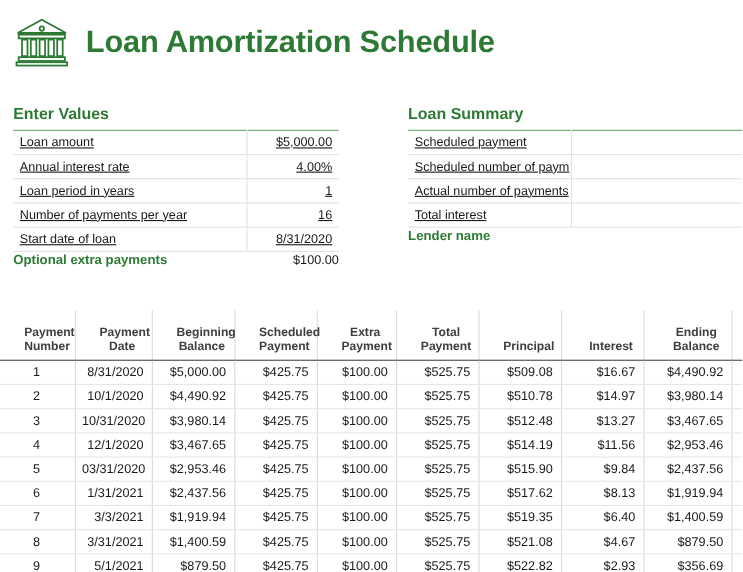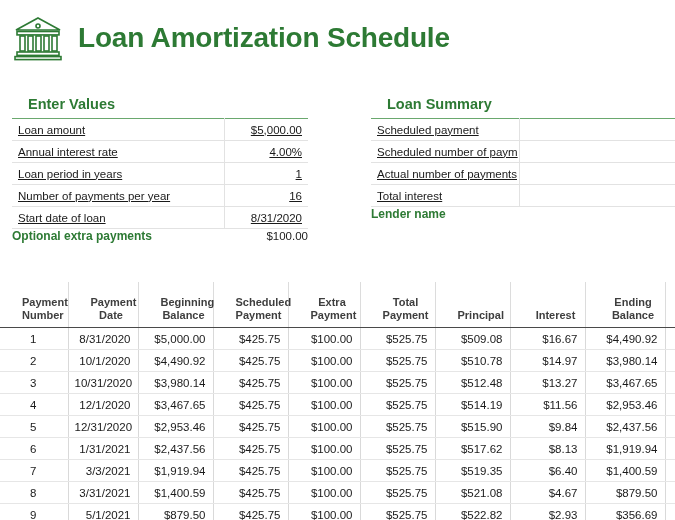--- a/index.html
+++ b/index.html
@@ -52,21 +52,20 @@
   }
   .panel-left  { left: 12px;  width: 296px; }
   .panel-right { left: 371px; width: 304px; }
 
   .section-head {
     font-size: 14.5px;
     font-weight: bold;
     color: #2d7a34;
     padding: 0 0 6px 0;
     line-height: 16px;
-    margin-left: 16px;
   }
 
   table.kv {
     border-collapse: collapse;
     width: 100%;
     table-layout: fixed;
     border-top: 1.4px solid #6aa86e;
     text-decoration: underline;
   }
   table.kv td {
@@ -319,21 +318,21 @@
         <td>$425.75</td>
         <td>$100.00</td>
         <td>$525.75</td>
         <td>$514.19</td>
         <td>$11.56</td>
         <td>$2,953.46</td>
         <td></td>
       </tr>
       <tr>
         <td class="num">5</td>
-        <td>12/31/2020</td>
+        <td>03/31/2020</td>
         <td>$2,953.46</td>
         <td>$425.75</td>
         <td>$100.00</td>
         <td>$525.75</td>
         <td>$515.90</td>
         <td>$9.84</td>
         <td>$2,437.56</td>
         <td></td>
       </tr>
       <tr>

